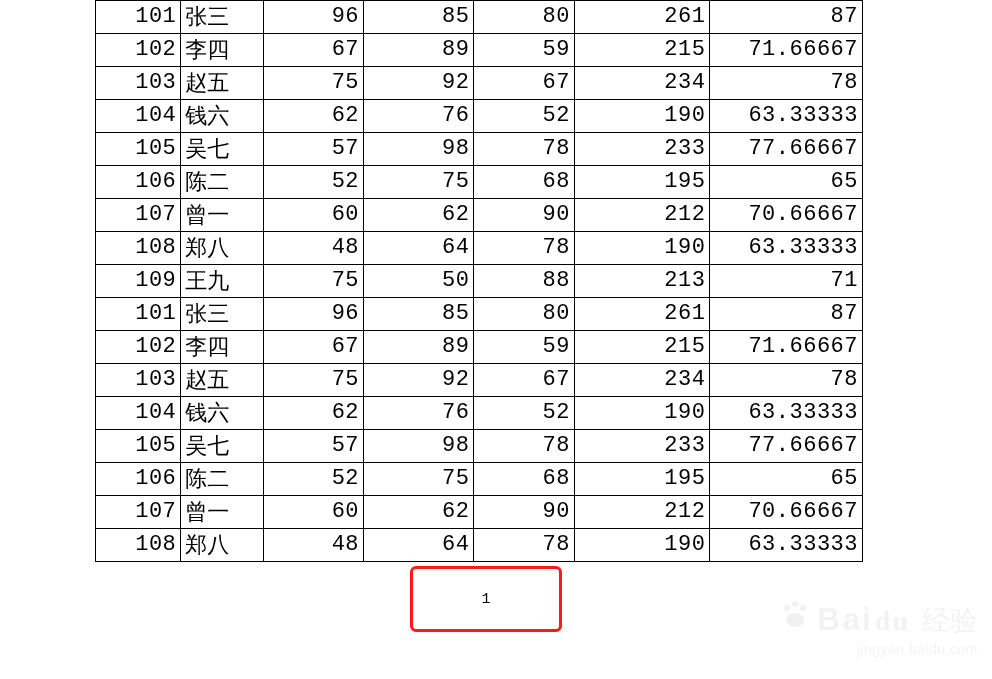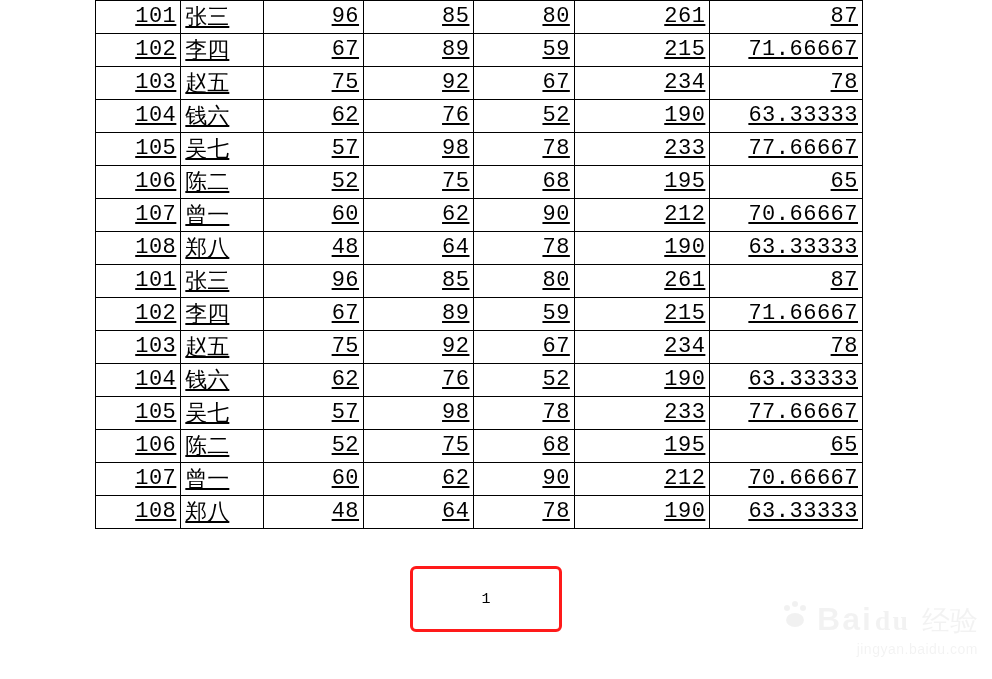--- a/index.html
+++ b/index.html
@@ -17,21 +17,20 @@
     width: 100%;
     height: 100%;
   }
   table.data {
     border-collapse: collapse;
     position: absolute;
     top: 0px;
     left: 95px;
     width: 768px;
     table-layout: fixed;
-    text-decoration: underline;
   }
   table.data td {
     border: 1px solid #000;
     font-size: 22px;
     line-height: 1.0;
     height: 30px;
     padding: 1px 4px 1px 4px;
     color: #000;
     white-space: nowrap;
     overflow: hidden;
@@ -202,20 +201,29 @@
           <td class="num">70.66667</td>
         </tr>
         <tr>
           <td class="num">108</td>
           <td class="name">郑八</td>
           <td class="num">48</td>
           <td class="num">64</td>
           <td class="num">78</td>
           <td class="num">190</td>
           <td class="num">63.33333</td>
+        </tr>
+        <tr>
+          <td class="num">109</td>
+          <td class="name">王九</td>
+          <td class="num">75</td>
+          <td class="num">50</td>
+          <td class="num">88</td>
+          <td class="num">213</td>
+          <td class="num">71</td>
         </tr>
         <tr>
           <td class="num">101</td>
           <td class="name">张三</td>
           <td class="num">96</td>
           <td class="num">85</td>
           <td class="num">80</td>
           <td class="num">261</td>
           <td class="num">87</td>
         </tr>

